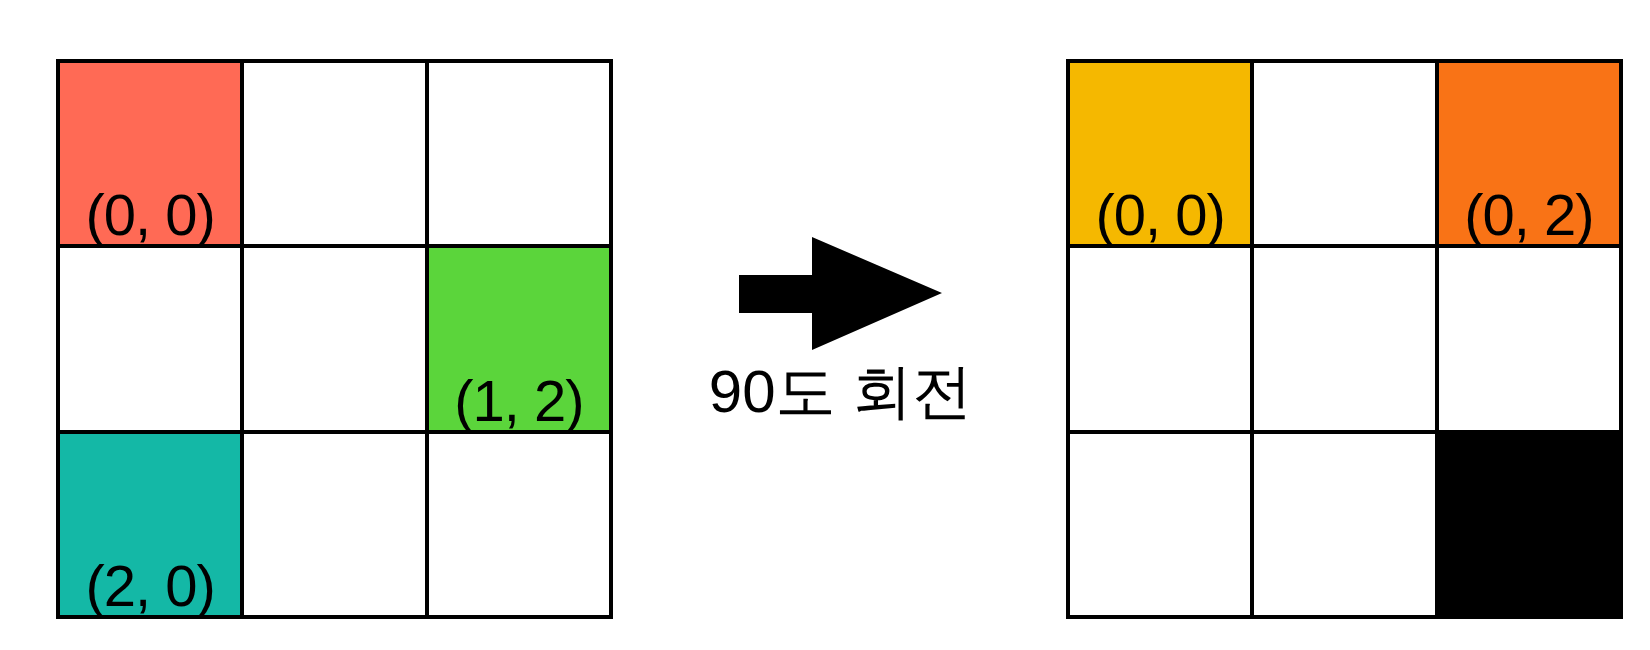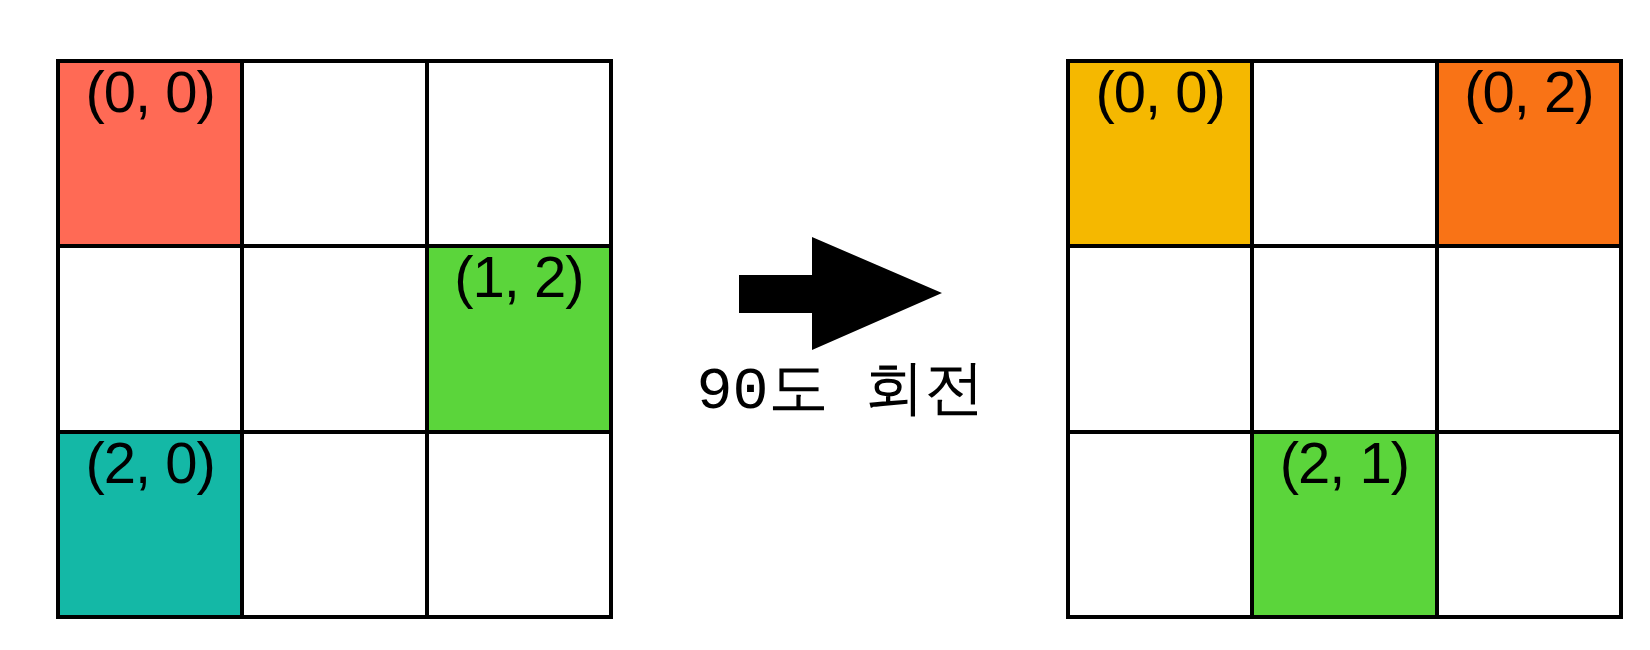--- a/index.html
+++ b/index.html
@@ -22,21 +22,21 @@
     display: grid;
     grid-template-columns: repeat(3, 1fr);
     grid-template-rows: repeat(3, 1fr);
     gap: 4px;
   }
   .grid-before { left: 56px; }
   .grid-after  { left: 1066px; }
   .cell {
     background: #ffffff;
     display: flex;
-    align-items: flex-start;
+    align-items: flex-end;
     justify-content: center;
     overflow: hidden;
   }
   .cell-label {
     font-size: 58px;
     line-height: 1;
     letter-spacing: -1px;
     color: #000000;
     white-space: nowrap;
   }
@@ -50,21 +50,20 @@
   .caption {
     position: absolute;
     left: 620px;
     top: 362px;
     width: 441px;
     text-align: center;
     font-size: 60px;
     line-height: 1;
     color: #000000;
     white-space: nowrap;
-    font-family: Liberation Mono, monospace;
   }
 </style>
 </head>
 <body style="background: rgb(255, 255, 255);">
 
 <div class="grid grid-before" id="grid-before" style="border-color: rgb(0, 0, 0); background: rgb(0, 0, 0);">
     <div class="cell" style="background: rgb(255, 106, 85);">
       <span class="cell-label" style="color: rgb(0, 0, 0);">(0, 0)</span>
     </div>
     <div class="cell"></div>
@@ -92,17 +91,14 @@
       <span class="cell-label" style="color: rgb(0, 0, 0);">(0, 0)</span>
     </div>
     <div class="cell"></div>
     <div class="cell" style="background: #f97316;">
       <span class="cell-label" style="color: rgb(0, 0, 0);">(0, 2)</span>
     </div>
     <div class="cell"></div>
     <div class="cell"></div>
     <div class="cell"></div>
     <div class="cell"></div>
-    <div class="cell" style="background: rgb(91, 213, 59);">
-      <span class="cell-label" style="color: rgb(0, 0, 0);">(2, 1)</span>
-    </div>
     <div class="cell"></div>
   </div>
 
 </body></html>

